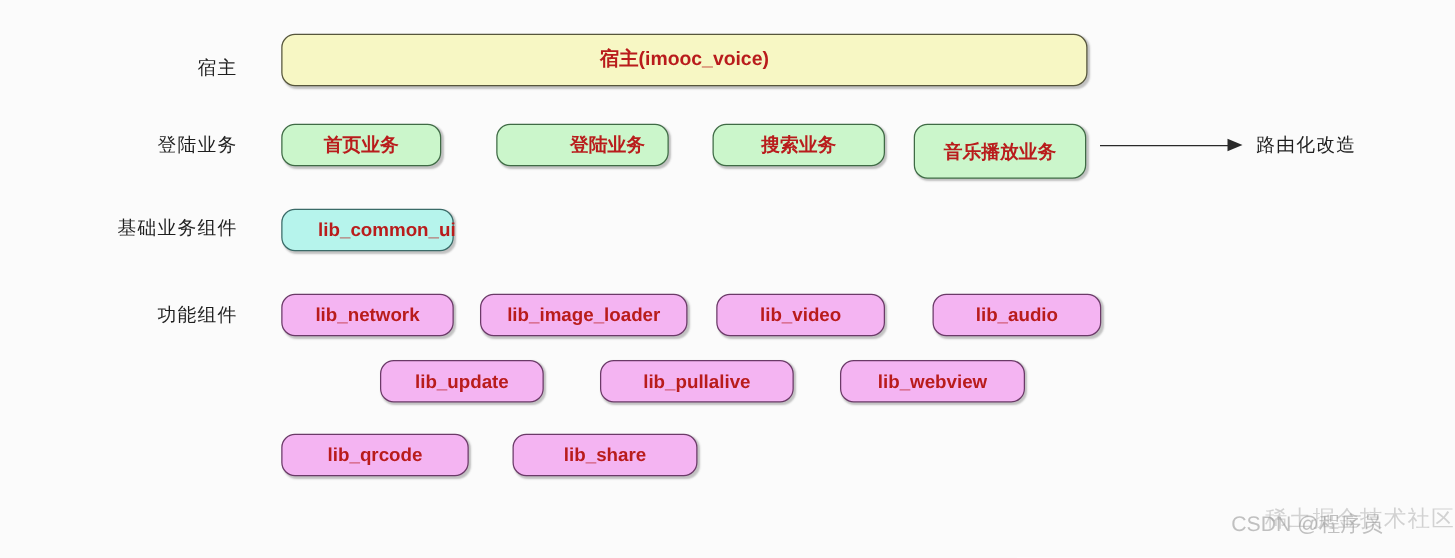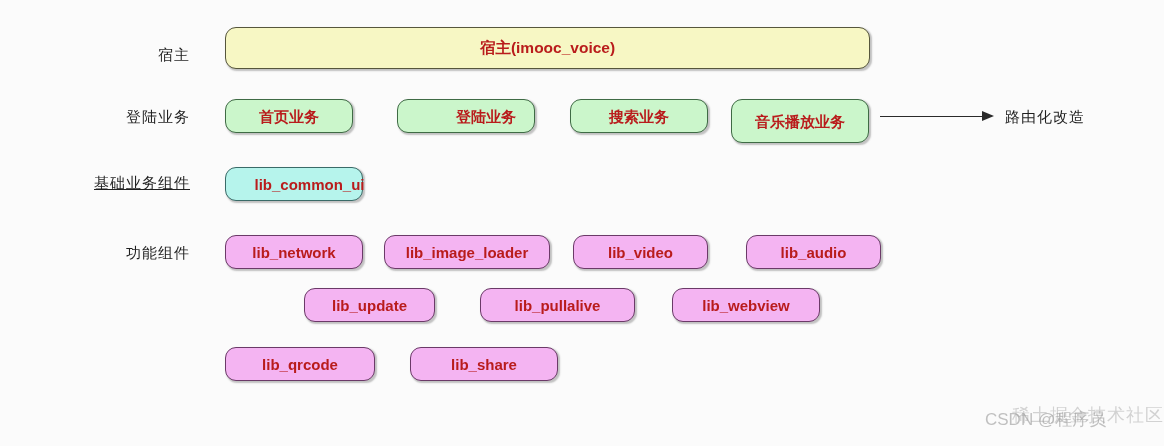--- a/index.html
+++ b/index.html
@@ -103,21 +103,21 @@
     letter-spacing: 1px;
   }
 </style>
 </head>
 <body>
 
 <div id="canvas">
 
   <div class="row-label" style="left:60px; top:47px; width:130px;">宿主</div>
   <div class="row-label" style="left:60px; top:109px; width:130px;">登陆业务</div>
-  <div class="row-label" style="left:40px; top:175px; width:150px;text-decoration:underline;">基础业务组件</div>
+  <div class="row-label" style="left:40px; top:175px; width:150px;">基础业务组件</div>
   <div class="row-label" style="left:60px; top:245px; width:130px;">功能组件</div>
 
   <div class="node host" style="left:225px; top:27px; width:645px; height:42px;">宿主(imooc_voice)</div>
 
   <div class="node biz" style="left:225px; top:99px; width:128px; height:34px;">首页业务</div>
   <div class="node biz" style="left:397px; top:99px; width:138px; height:34px;padding-left:40px;">登陆业务</div>
   <div class="node biz" style="left:570px; top:99px; width:138px; height:34px;">搜索业务</div>
   <div class="node biz" style="left:731px; top:99px; width:138px; height:44px;">音乐播放业务</div>
 
   <div class="arrow-line" style="left:880px; top:116px; width:106px;"></div>

